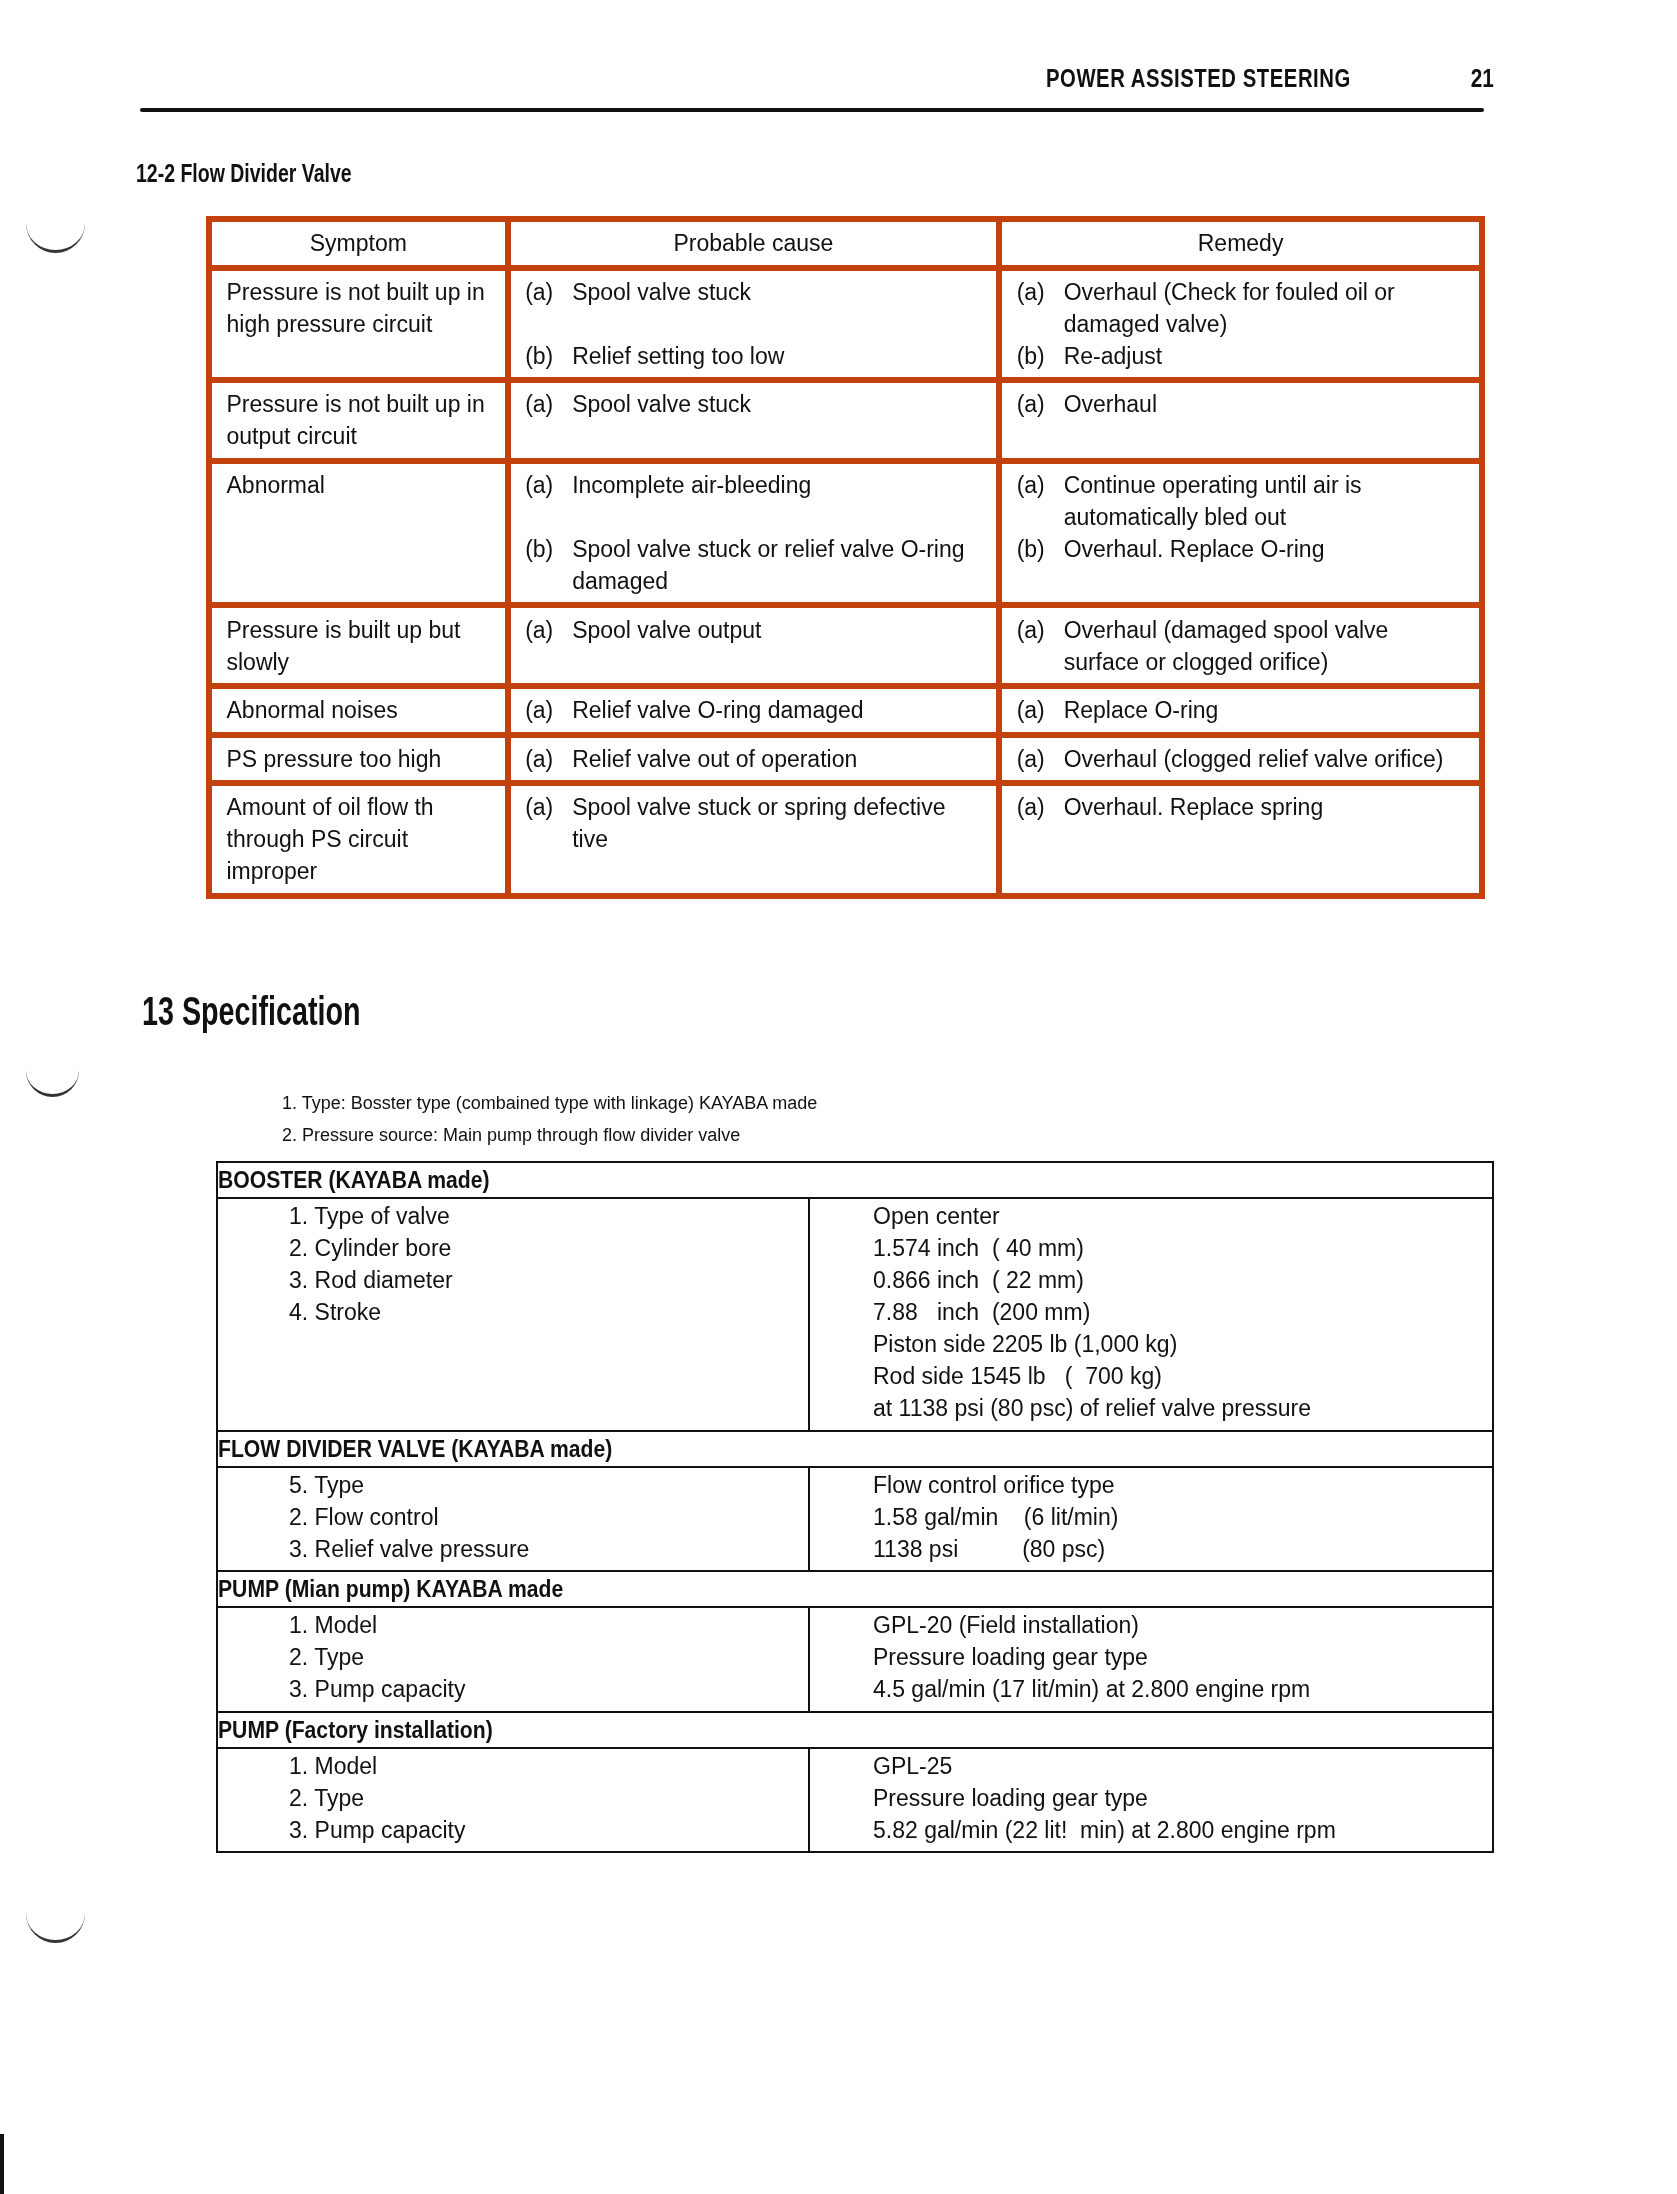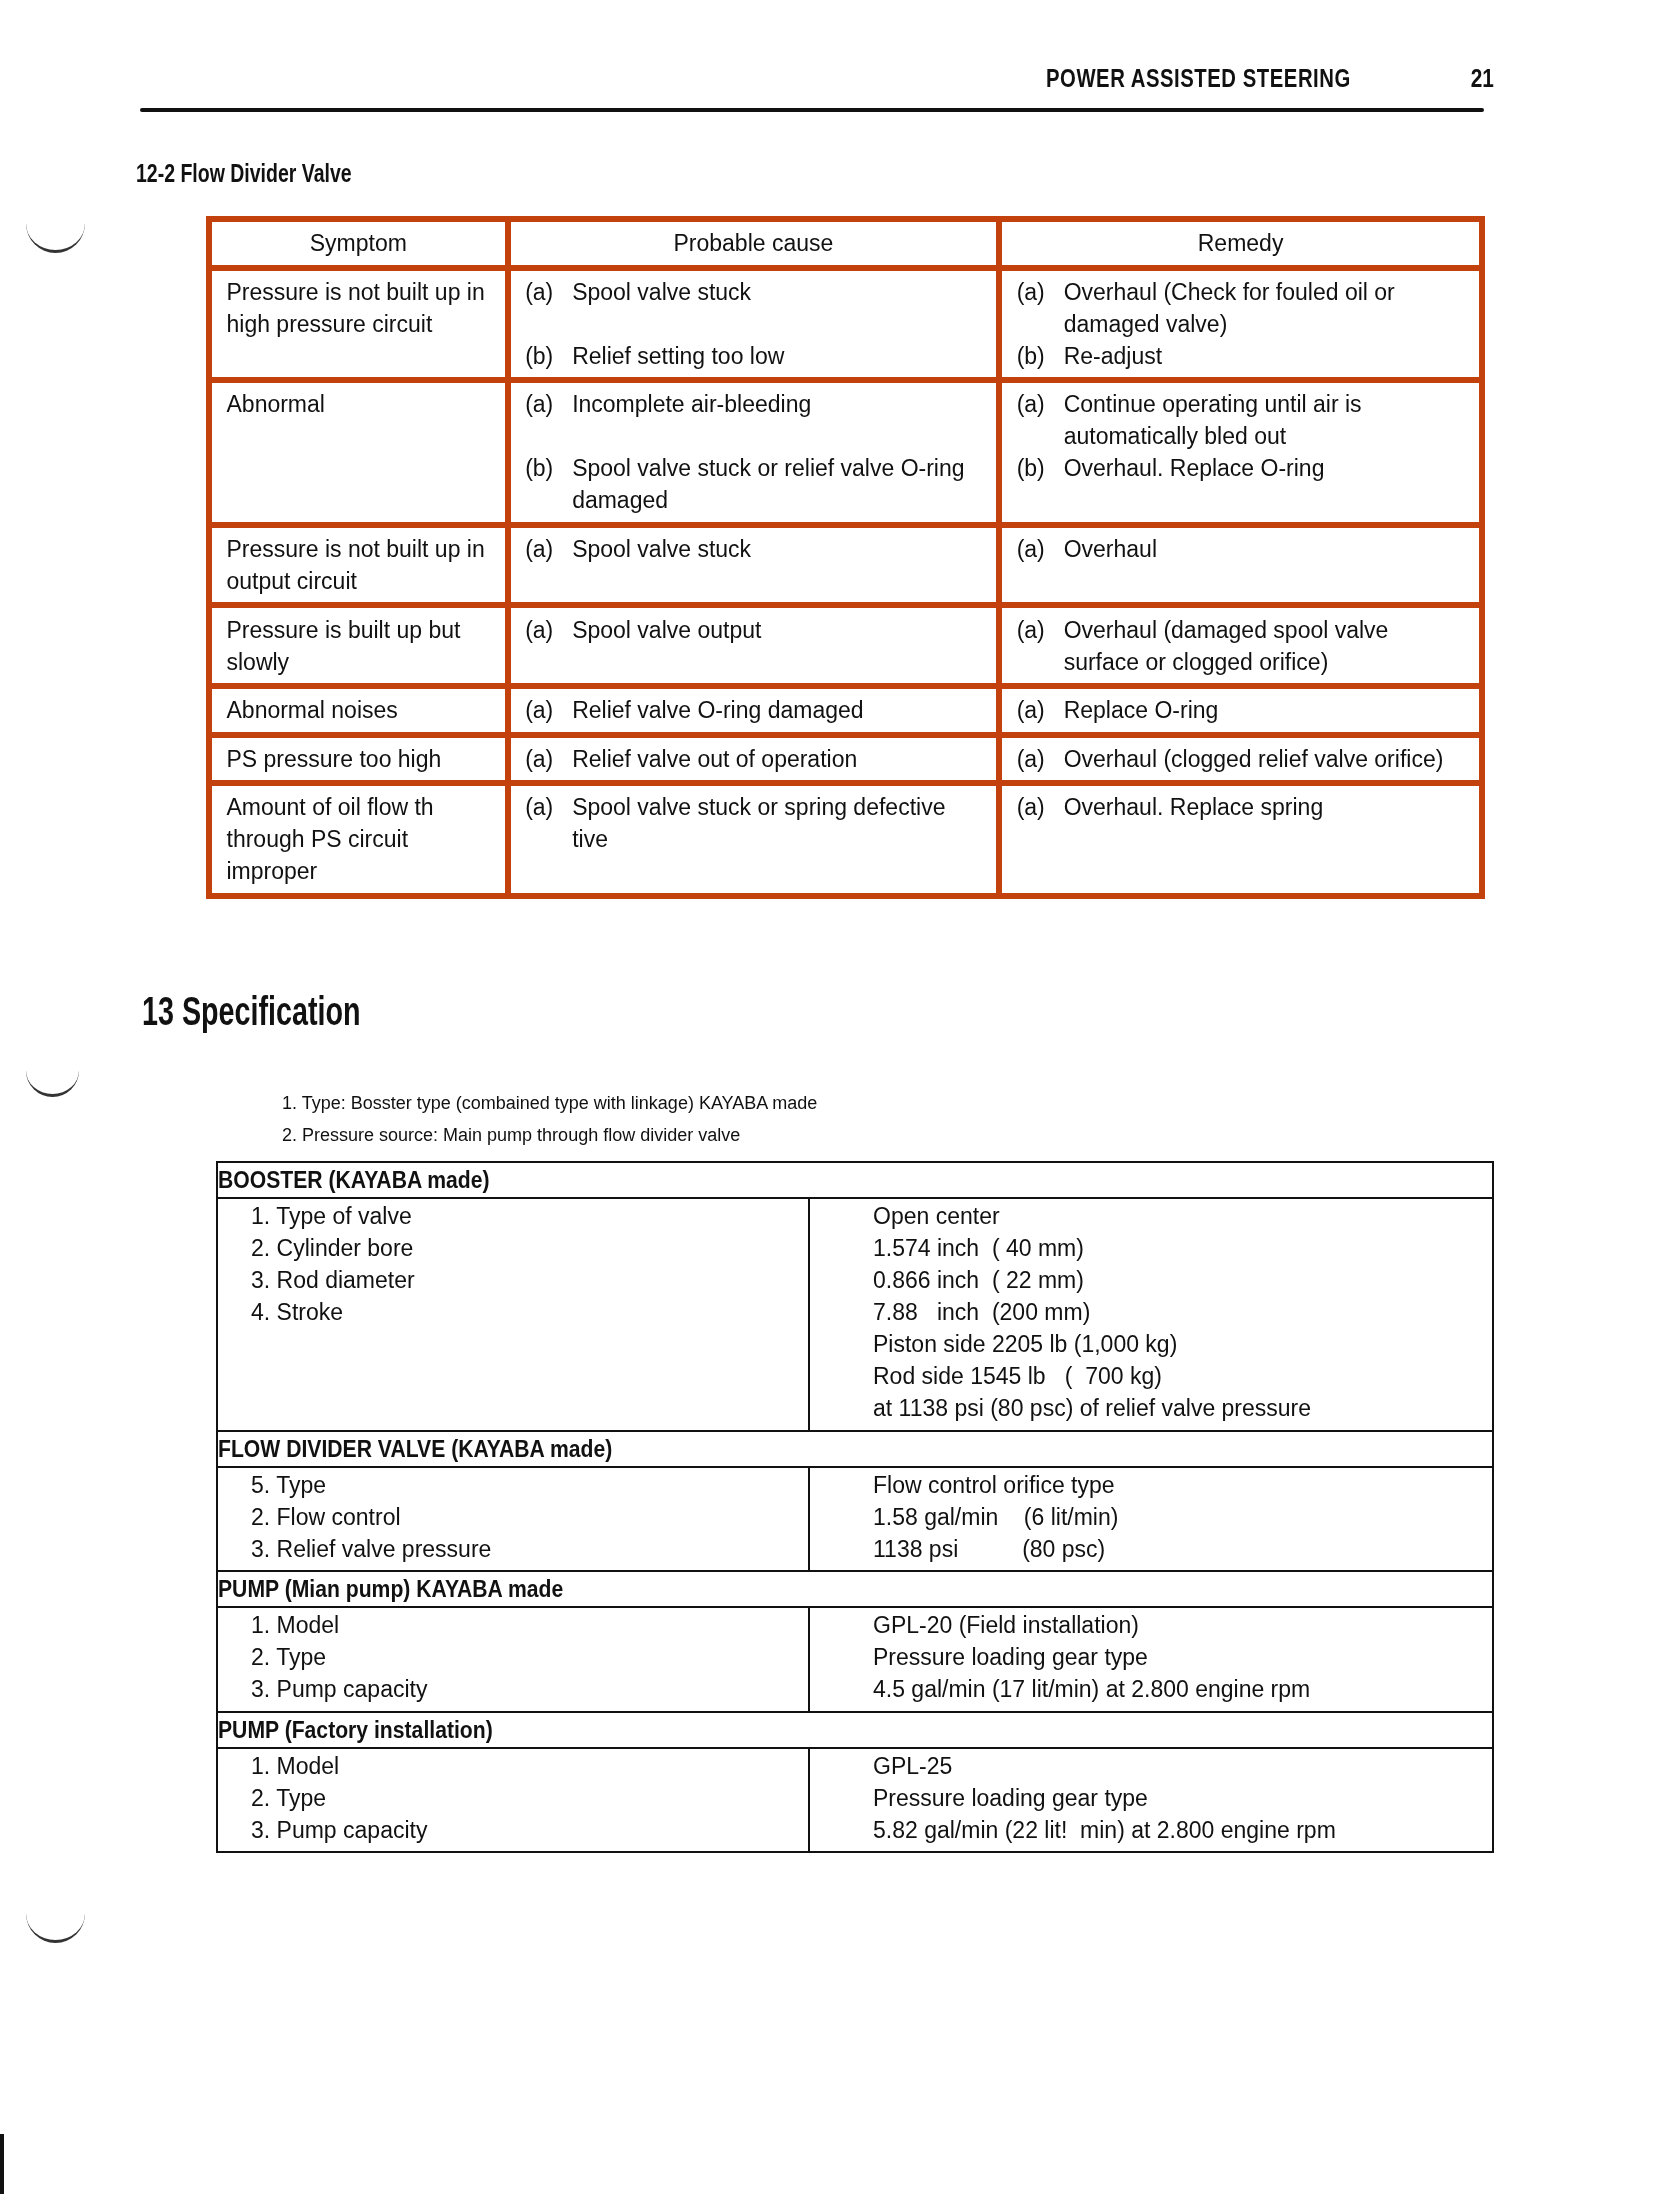--- a/index.html
+++ b/index.html
@@ -39,21 +39,21 @@
 
   
   #spec-table { position: absolute; left: 216px; top: 1161px; width: 1274px; border: 2.6px solid #111; border-bottom: none; }
   .spec-group { border-bottom: 2.6px solid #111; }
   .spec-group-title { height: 34px; line-height: 34px; font-size: 23px; font-weight: bold; font-stretch: condensed; border-bottom: 2px solid #111; }
   .spec-group-title span { display: inline-block; transform: scaleX(0.92); transform-origin: left center; }
   .spec-body { display: flex; }
   .spec-left { width: 590px; border-right: 2px solid #111; padding: 1.3px 0 5.3px 0; }
   .spec-right { flex: 1; padding: 1.3px 0 5.3px 0; }
   .spec-row { height: 32px; line-height: 32px; font-size: 23px; white-space: pre; }
-  .spec-left .spec-row { padding-left: 33px; }
+  .spec-left .spec-row { padding-left: 71px; }
   .spec-right .spec-row { padding-left: 63px; }
 
   
   .punch { position: absolute; width: 59px; height: 33px; border-bottom: 3.3px solid #333; border-radius: 0 0 40px 40px; }
   #edge-mark { position: absolute; left: 0; top: 2134px; width: 4px; height: 60px; background: #111; }
 </style>
 </head>
 <body>
 
 <div class="punch" style="left:26px; top:217px;"></div>
@@ -101,55 +101,55 @@
             <span class="lbl">(a)</span>
             <span class="txt">Overhaul (Check for fouled oil or damaged valve)</span>
           </div>
           <div class="item">
             <span class="lbl">(b)</span>
             <span class="txt">Re-adjust</span>
           </div>
         </td>
       </tr>
       <tr>
+        <td>Pressure is not built up in output circuit</td>
+        <td>
+          <div class="item">
+            <span class="lbl">(a)</span>
+            <span class="txt">Spool valve stuck</span>
+          </div>
+        </td>
+        <td>
+          <div class="item">
+            <span class="lbl">(a)</span>
+            <span class="txt">Overhaul</span>
+          </div>
+        </td>
+      </tr>
+      <tr>
         <td>Abnormal</td>
         <td>
           <div class="item">
             <span class="lbl">(a)</span>
             <span class="txt">Incomplete air-bleeding</span>
           </div>
           <div class="gap"></div>
           <div class="item">
             <span class="lbl">(b)</span>
             <span class="txt">Spool valve stuck or relief valve O-ring damaged</span>
           </div>
         </td>
         <td>
           <div class="item">
             <span class="lbl">(a)</span>
             <span class="txt">Continue operating until air is automatically bled out</span>
           </div>
           <div class="item">
             <span class="lbl">(b)</span>
             <span class="txt">Overhaul. Replace O-ring</span>
-          </div>
-        </td>
-      </tr>
-      <tr>
-        <td>Pressure is not built up in output circuit</td>
-        <td>
-          <div class="item">
-            <span class="lbl">(a)</span>
-            <span class="txt">Spool valve stuck</span>
-          </div>
-        </td>
-        <td>
-          <div class="item">
-            <span class="lbl">(a)</span>
-            <span class="txt">Overhaul</span>
           </div>
         </td>
       </tr>
       <tr>
         <td>Pressure is built up but slowly</td>
         <td>
           <div class="item">
             <span class="lbl">(a)</span>
             <span class="txt">Spool valve output</span>
           </div>

